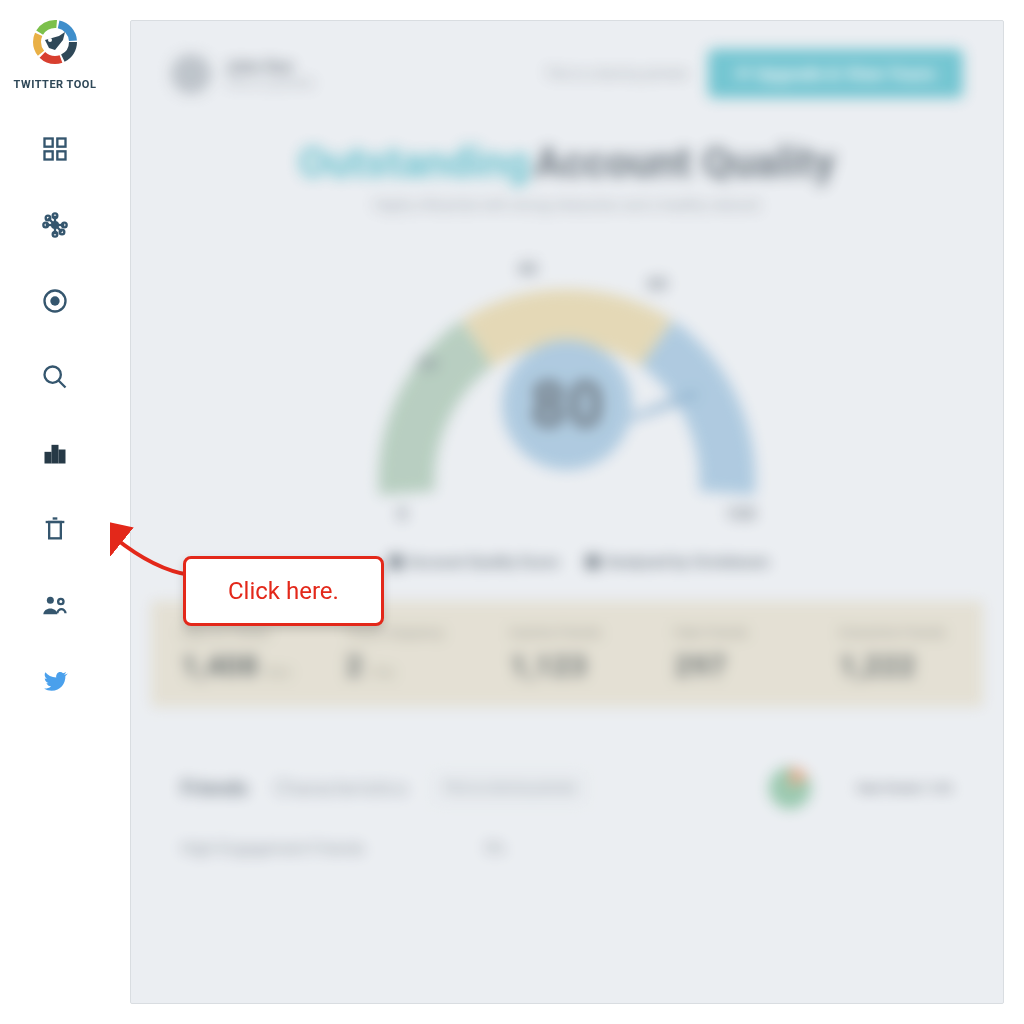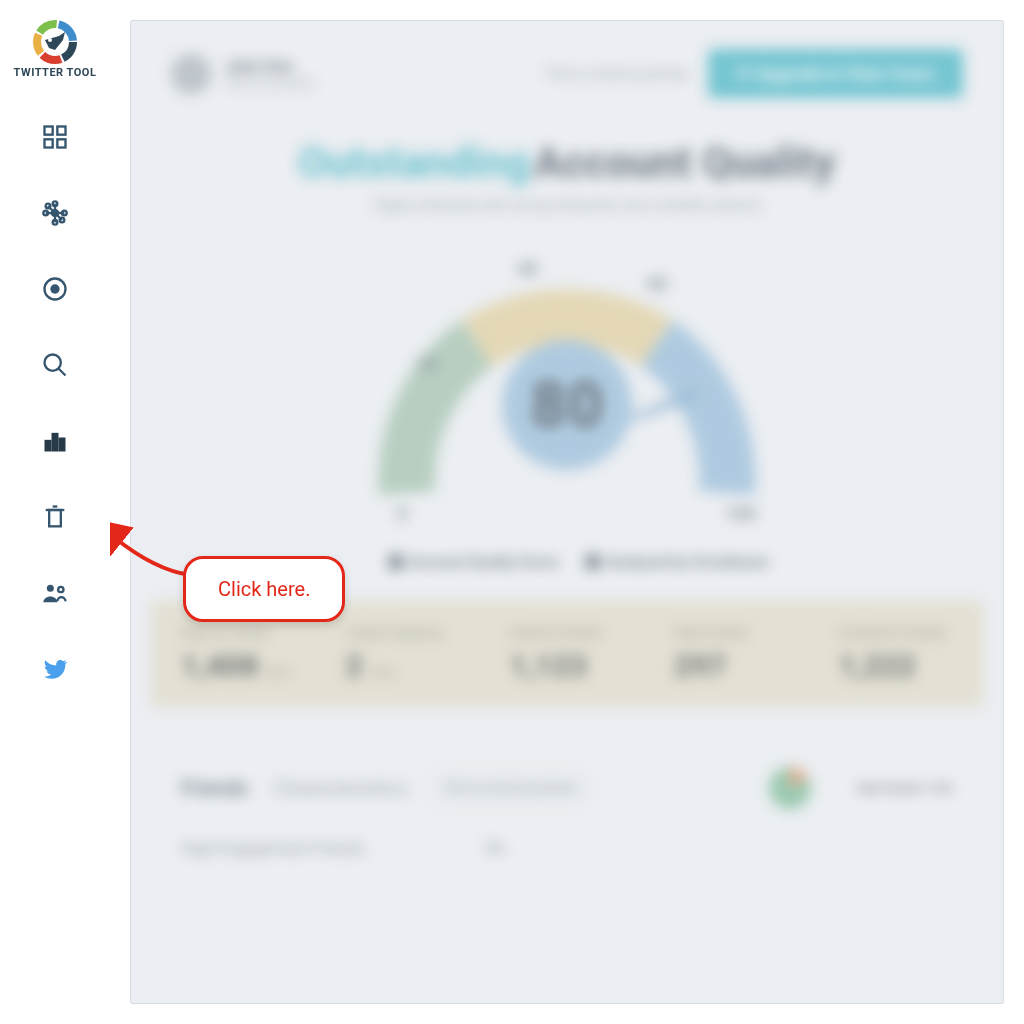--- a/index.html
+++ b/index.html
@@ -4,21 +4,21 @@
 <style>
   * { box-sizing: border-box; margin: 0; padding: 0; }
   html, body { width: 1024px; height: 1024px; overflow: hidden; font-family: -apple-system, BlinkMacSystemFont, "Segoe UI", Roboto, Arial, sans-serif; background: #fff; }
   .page { display: flex; width: 100%; height: 100%; }
 
   
   .sidebar { width: 110px; background: #fff; display: flex; flex-direction: column; align-items: center; padding-top: 18px; z-index: 10; }
   .logo { display:flex; flex-direction:column; align-items:center; margin-bottom: 18px; }
   .logo-badge { width:48px; height:48px; position:relative; }
   .logo-badge svg { width:48px; height:48px; display:block; }
-  .logo-label { font-size:11px; font-weight:700; color:#2F4858; letter-spacing:0.5px; margin-top:0; }
+  .logo-label { font-size:11px; font-weight:700; color:#2F4858; letter-spacing:0.5px; margin-top:12px; }
   .nav { display:flex; flex-direction:column; align-items:center; gap:32px; margin-top:20px; }
   .nav-item { width:44px; height:44px; display:flex; align-items:center; justify-content:center; color:#35566e; cursor:pointer; }
   .nav-item svg { width:28px; height:28px; stroke:#35566e; fill:none; stroke-width:2; }
   .nav-item.dark svg { stroke:#273a47; fill:#273a47; }
   .nav-item.twitter svg { fill:#4aa0ec; stroke:none; }
 
   
   .main { flex:1; padding:20px; }
   .panel { width:100%; height:100%; background:#eef1f4; border:1px solid #d9dde1; border-radius:2px; position:relative; overflow:hidden; }
   .blur-layer { position:absolute; inset:0; filter: blur(7px); opacity:0.95; }
@@ -57,21 +57,21 @@
   .friends .t1 { font-size:20px; font-weight:700; color:#3c4a55; }
   .friends .t2 { font-size:20px; color:#7d8790; }
   .friends .box { background:#e7ebee; padding:8px 10px; font-size:12px; color:#6a737b; border-radius:4px; }
   .friends .pie { width:42px; height:42px; border-radius:50%; background:conic-gradient(#e58a56 0 60deg,#6db78b 60deg 360deg); margin-left:auto; }
   .friends .cap { font-size:11px; color:#37424c; font-weight:700; margin-left:20px; }
 
   .engage { margin:30px 50px 0 50px; display:flex; gap:120px; color:#6a737b; font-size:16px; }
 
   
   .highlight-box { position:absolute; border:4px solid #e3281a; border-radius:8px; }
-  .callout { position:absolute; background:#fff; border:3px solid #e3281a; border-radius:20px; padding:18px 32px; font-size:20px; color:#e3281a; box-shadow:0 4px 10px rgba(0,0,0,0.15); }
+  .callout { position:absolute; background:#fff; border:3px solid #e3281a; border-radius:8px; padding:18px 42px; font-size:24px; color:#e3281a; box-shadow:0 4px 10px rgba(0,0,0,0.15); }
   .arrow { position:absolute; }
   .arrow svg { overflow:visible; }
 </style>
 </head>
 <body>
 
 <div class="page">
 
   <div class="sidebar">
     <div class="logo">

